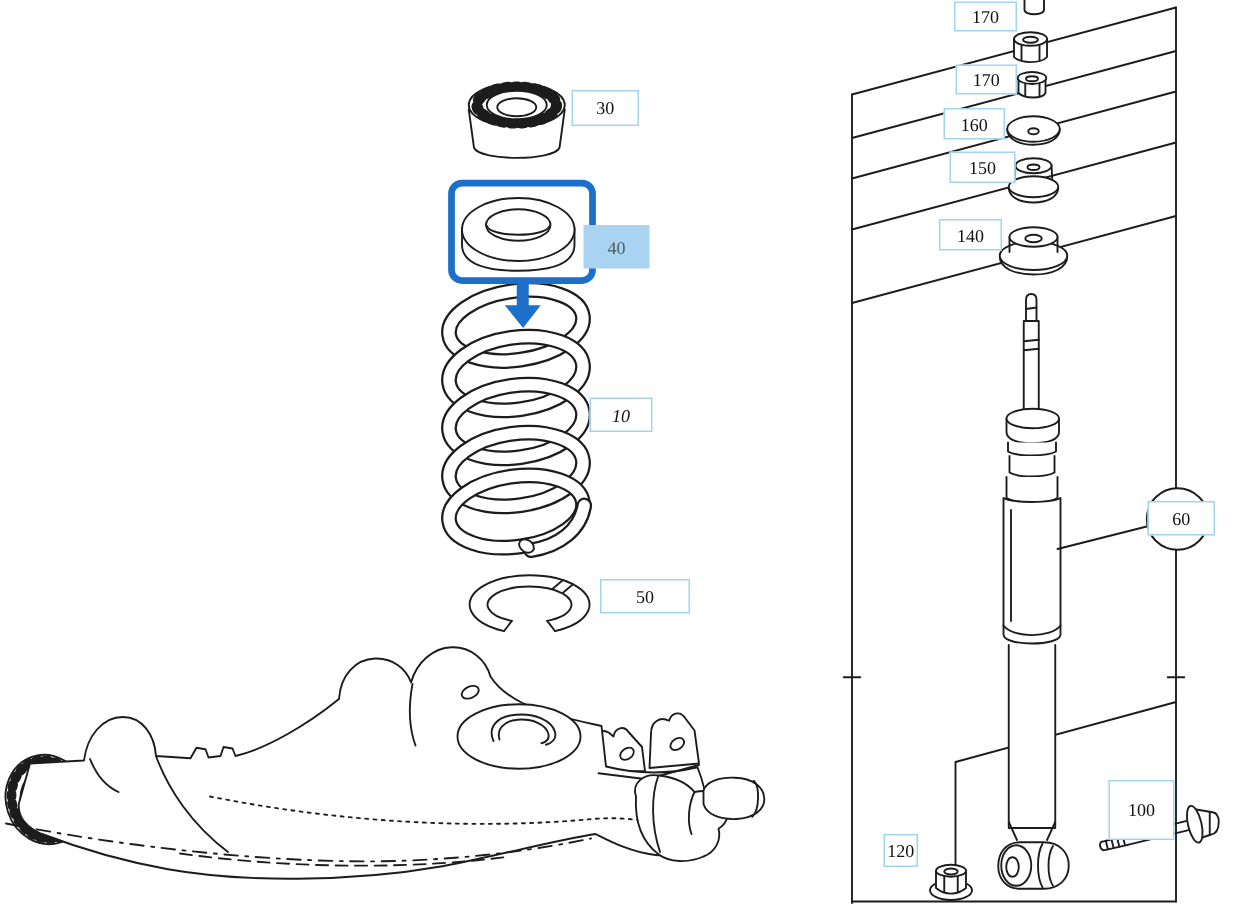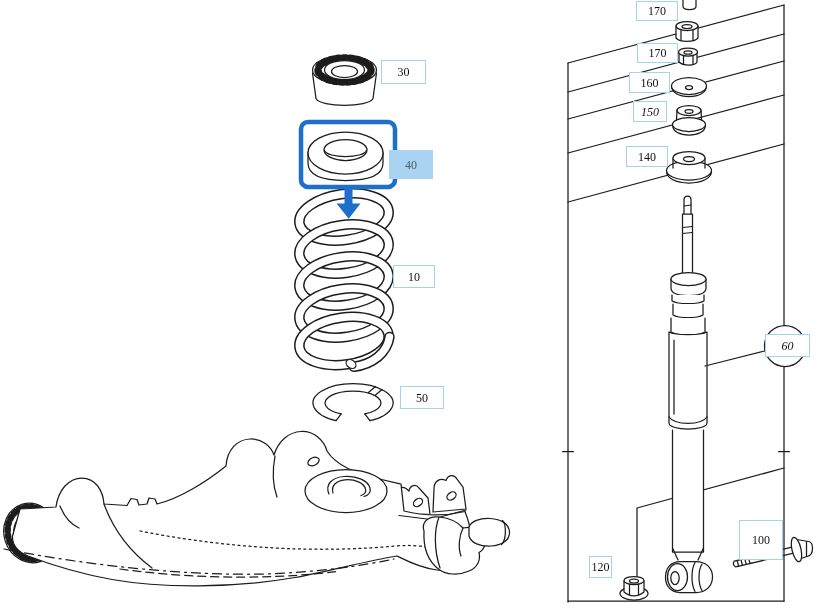--- a/index.html
+++ b/index.html
@@ -185,24 +185,24 @@
       <path d="M324.5,150.5 C327,158.5 364,158.5 366.5,150.5"></path>
     </g>
 
     <rect x="301" y="122" width="94" height="65" rx="7" fill="none" stroke-width="4.5" stroke="#1c70cc"></rect>
     <path d="M344.5,185.5 L344.5,203.5 L336.5,203.5 L348.7,218.7 L360.5,203.5 L352.5,203.5 L352.5,185.5 Z" stroke="none" fill="#1c70cc"></path>
   </g>
 </svg>
 
 <div class="callout" style="left:381px;top:60px;width:45px;height:24px;">30</div>
 <div class="callout highlighted" style="left:389px;top:150px;width:44px;height:29px;">40</div>
-<div class="callout" style="left:393px;top:265px;width:42px;height:23px;">10</div>
-<div class="callout" style="left:400px;top:386px;width:44px;height:23px;">50</div>
+<div class="callout" style="left:393px;top:265px;width:42px;height:23px;font-style:italic;">10</div>
+<div class="callout" style="left:400px;top:386px;width:60px;height:23px;">50</div>
 <div class="callout" style="left:636px;top:1px;width:42px;height:20px;">170</div>
 <div class="callout" style="left:637px;top:43px;width:41px;height:20px;">170</div>
 <div class="callout" style="left:629px;top:72px;width:41px;height:21px;">160</div>
-<div class="callout" style="left:633px;top:101px;width:34px;height:21px;font-style:italic;">150</div>
+<div class="callout" style="left:633px;top:101px;width:44px;height:21px;">150</div>
 <div class="callout" style="left:626px;top:146px;width:42px;height:21px;text-align:right;">140</div>
-<div class="callout" style="left:765px;top:334px;width:45px;height:23px;font-style:italic;">60</div>
+<div class="callout" style="left:765px;top:334px;width:45px;height:23px;">60</div>
 <div class="callout" style="left:739px;top:520px;width:44px;height:40px;">100</div>
 <div class="callout" style="left:589px;top:556px;width:23px;height:22px;">120</div>
 
 </div>
 
 </body></html>

